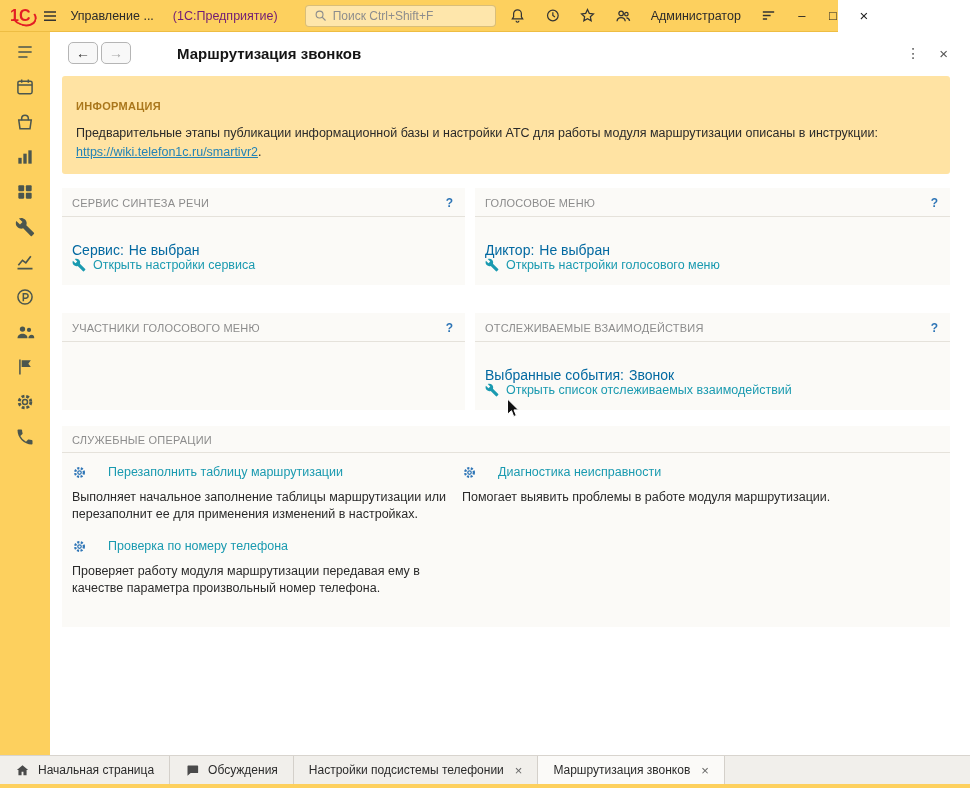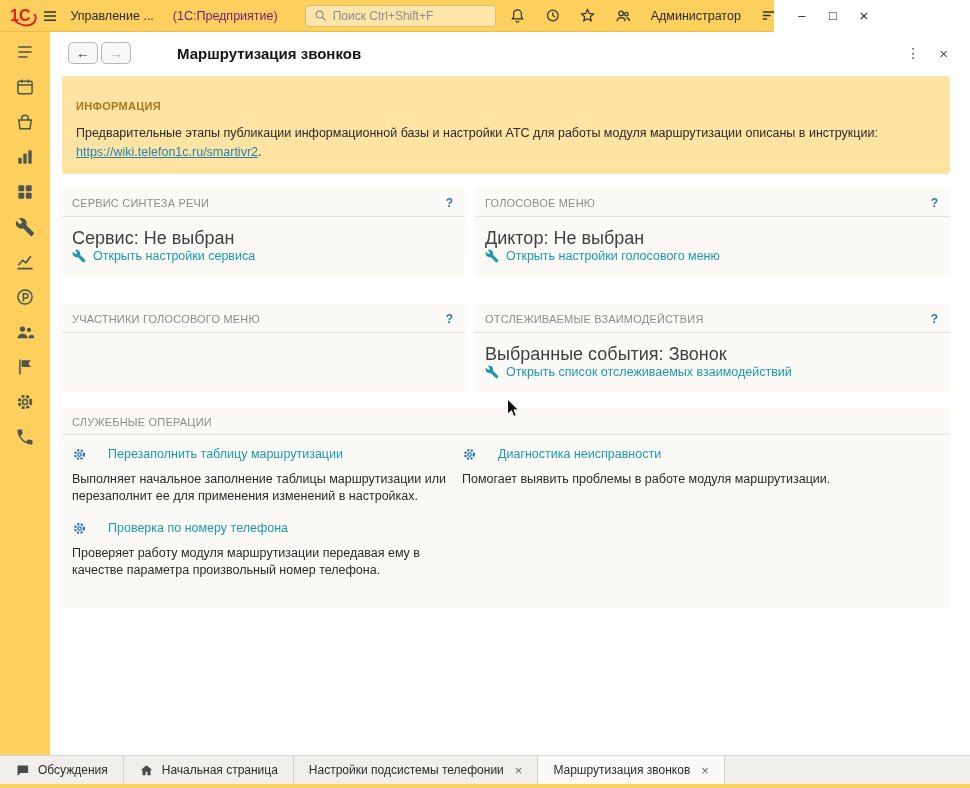--- a/index.html
+++ b/index.html
@@ -6,21 +6,21 @@
   html,body { width:970px; height:788px; }
   body {
     position:relative; overflow:hidden; background:#fff;
     font-family:"Liberation Sans","DejaVu Sans",sans-serif;
     color:#1f1f1f;
   }
   svg { display:block; }
 
   
   .titlebar {
-    position:absolute; top:0; left:0; width:774px; height:32px;
+    position:absolute; top:0; left:0; width:838px; height:32px;
     background:#fdd05e; border-bottom:1px solid #eebd43;
     display:flex; align-items:center; padding:0 10px; gap:11px;
   }
   .logo { position:relative; width:30px; height:24px; display:flex; align-items:center; justify-content:center; }
   .logo-text { color:#e31e24; font-weight:700; font-size:16px; line-height:1; z-index:1; }
   .logo-arc { position:absolute; left:1px; top:3px; width:26px; height:19px;
     border:2px solid transparent; border-bottom-color:#e31e24; border-right-color:#e31e24;
     border-radius:50%; transform:rotate(18deg); }
   .icon-btn { width:22px; height:22px; display:flex; align-items:center; justify-content:center; }
   .tb-title { font-size:12.5px; color:#2b2b2b; white-space:nowrap; }
@@ -63,21 +63,21 @@
   .info-text { margin-top:12px; font-size:12.5px; color:#2a2a2a; line-height:1.5; }
   .info-link { color:#2383b6; text-decoration:underline; cursor:pointer; }
 
   .cards { margin:14px 20px 0 12px; display:grid; grid-template-columns:403px 1fr; gap:28px 10px; }
   .card { background:#fbfaf7; }
   .card-head { display:flex; justify-content:space-between; align-items:center;
     padding:8px 10px 6px; border-bottom:1px solid #e5e2db; }
   .card-title { font-size:11px; color:#8c8c8c; letter-spacing:.2px; }
   .help-btn { color:#2e75b6; font-weight:700; font-size:12px; cursor:pointer; padding:0 2px; }
   .card-body { padding:11px 10px 13px; }
-  .card-info { font-size:18px; color:#404040; }
+  .card-info { font-size:14px; color:#0369a1;margin-top:14px; }
   .card-info .lbl { margin-right:5px; }
   .card-action { display:flex; align-items:center; gap:7px;
     color:#1a9ab0; font-size:12.5px; cursor:pointer; }
 
   .service { margin:16px 20px 0 12px; background:#fbfaf7; }
   .service-body { padding:12px 10px 14px; display:grid; grid-template-columns:390px 1fr; }
   .op-link { display:flex; align-items:center; gap:21px; color:#1a9ab0; font-size:12.5px; cursor:pointer; }
   .op-desc { margin:9px 0 15px; font-size:12.5px; color:#2a2a2a; line-height:1.4; max-width:385px; }
   .col2 .op-desc { max-width:440px; }
 
@@ -372,32 +372,32 @@
       </div>
     </div>
   </section>
 
 </main>
 
 <footer class="taskbar">
   <div class="tab">
     <span>
       <svg width="15" height="15" viewBox="0 0 24 24" fill="#4a4a4a">
-          <path d="M4 4h16c.6 0 1 .4 1 1v10c0 .6-.4 1-1 1H9l-5 4.5V5c0-.6.4-1 1-1z"></path>
+          <path d="M12 3.5 3 11h2.5v8.5h5V14h3v5.5h5V11H21z"></path>
         </svg>
     </span>
-    <span>Обсуждения</span>
+    <span>Начальная страница</span>
   </div>
   <div class="tab">
     <span>
       <svg width="15" height="15" viewBox="0 0 24 24" fill="#4a4a4a">
-          <path d="M12 3.5 3 11h2.5v8.5h5V14h3v5.5h5V11H21z"></path>
+          <path d="M4 4h16c.6 0 1 .4 1 1v10c0 .6-.4 1-1 1H9l-5 4.5V5c0-.6.4-1 1-1z"></path>
         </svg>
     </span>
-    <span>Начальная страница</span>
+    <span>Обсуждения</span>
   </div>
   <div class="tab">
     <span>Настройки подсистемы телефонии</span>
     <span class="tab-close">×</span>
   </div>
   <div class="tab active">
     <span>Маршрутизация звонков</span>
     <span class="tab-close">×</span>
   </div>
 </footer>

